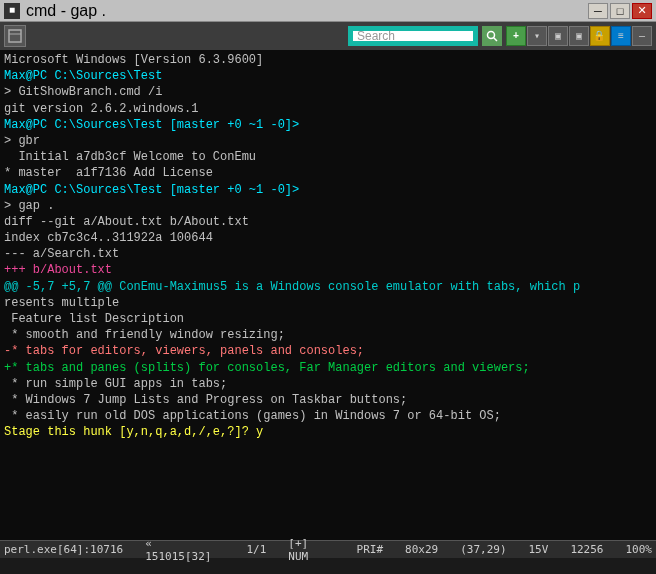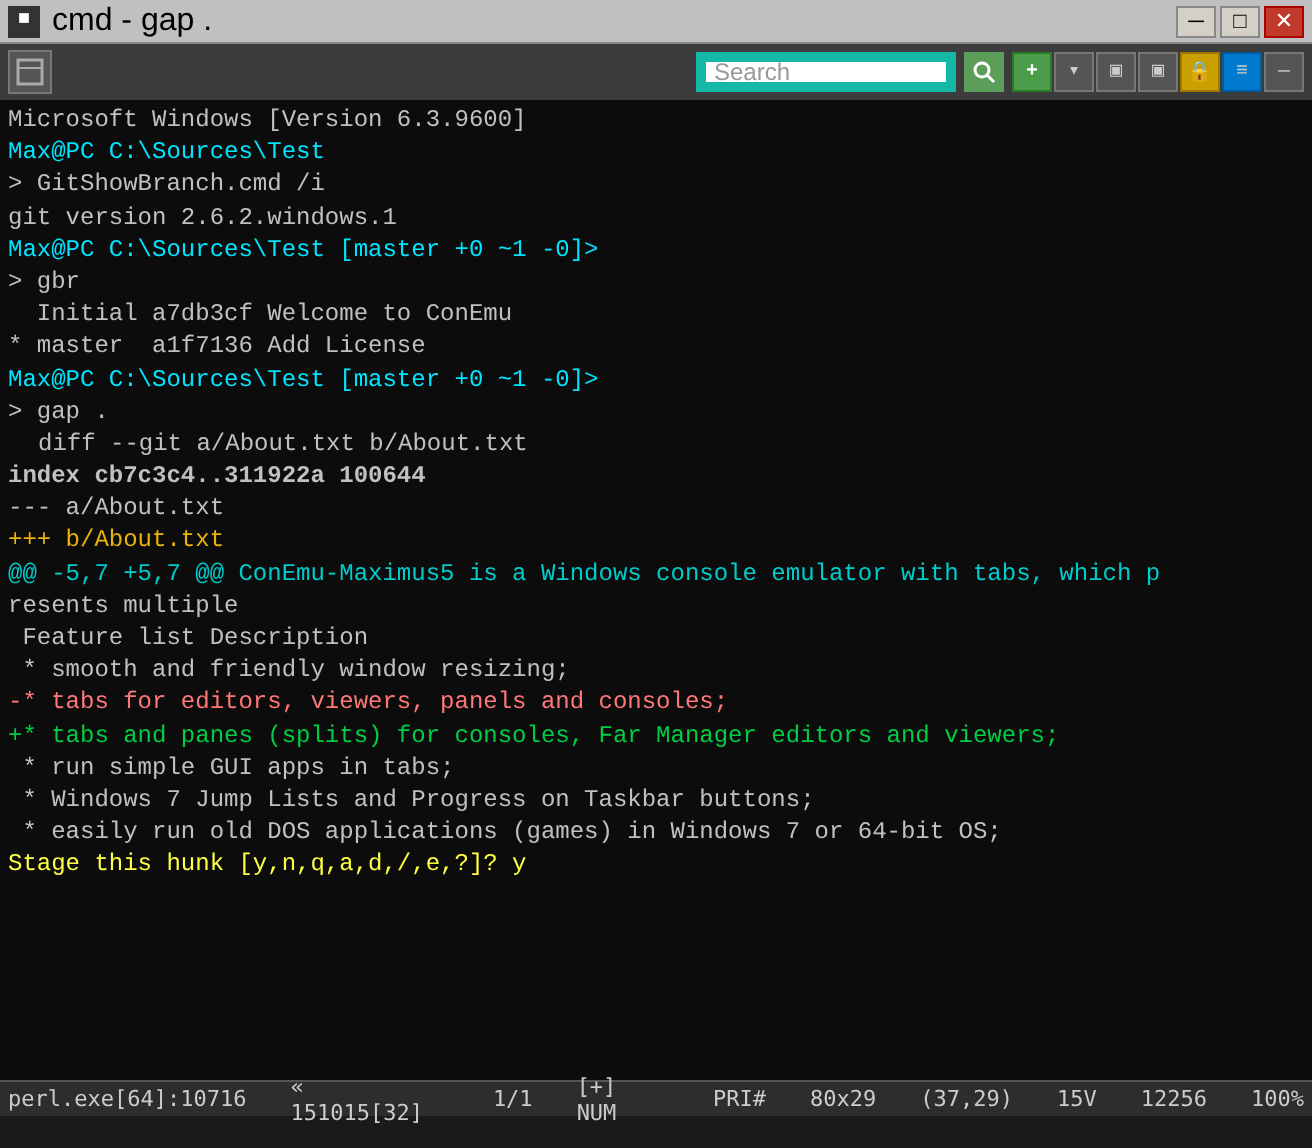--- a/index.html
+++ b/index.html
@@ -198,24 +198,24 @@
     <div class="line"><span style="color: rgb(192, 192, 192);">&gt; GitShowBranch.cmd /i</span></div>
     <div class="line"><span style="color: rgb(192, 192, 192);">git version 2.6.2.windows.1</span></div>
     <div class="line"></div>
     <div class="line"><span style="color: rgb(0, 229, 255);">Max@PC C:\Sources\Test [master +0 ~1 -0]&gt;</span></div>
     <div class="line"><span style="color: rgb(192, 192, 192);">&gt; gbr</span></div>
     <div class="line"><span style="color: rgb(192, 192, 192);">  Initial a7db3cf Welcome to ConEmu</span></div>
     <div class="line"><span style="color: rgb(192, 192, 192);">* master  a1f7136 Add License</span></div>
     <div class="line"></div>
     <div class="line"><span style="color: rgb(0, 229, 255);">Max@PC C:\Sources\Test [master +0 ~1 -0]&gt;</span></div>
     <div class="line"><span style="color: rgb(192, 192, 192);">&gt; gap .</span></div>
-    <div class="line"><span style="color: rgb(192, 192, 192); margin-left: 15px;">diff --git a/About.txt b/About.txt</span></div>
-    <div class="line"><span style="color: rgb(192, 192, 192); font-weight: bold;">index cb7c3c4..311922a 100644</span></div>
-    <div class="line"><span style="color: rgb(192, 192, 192);">--- a/About.txt</span></div>
-    <div class="line"><span style="color: #eab308;">+++ b/About.txt</span></div>
+    <div class="line"><span style="color: rgb(192, 192, 192);">diff --git a/About.txt b/About.txt</span></div>
+    <div class="line"><span style="color: rgb(192, 192, 192);">index cb7c3c4..311922a 100644</span></div>
+    <div class="line"><span style="color: rgb(192, 192, 192);">--- a/Search.txt</span></div>
+    <div class="line"><span style="color: #ec4899;">+++ b/About.txt</span></div>
     <div class="line"><span style="color: rgb(0, 204, 204);">@@ -5,7 +5,7 @@ ConEmu-Maximus5 is a Windows console emulator with tabs, which p</span></div>
     <div class="line"><span style="color: rgb(192, 192, 192); margin-top: 25px;">resents multiple</span></div>
     <div class="line"><span style="color: rgb(192, 192, 192);"> Feature list Description</span></div>
     <div class="line"></div>
     <div class="line"><span style="color: rgb(192, 192, 192);"> * smooth and friendly window resizing;</span></div>
     <div class="line"><span style="color: rgb(255, 119, 119);">-* tabs for editors, viewers, panels and consoles;</span></div>
     <div class="line"><span style="color: rgb(0, 204, 68);">+* tabs and panes (splits) for consoles, Far Manager editors and viewers;</span></div>
     <div class="line"><span style="color: rgb(192, 192, 192);"> * run simple GUI apps in tabs;</span></div>
     <div class="line"><span style="color: rgb(192, 192, 192);"> * Windows 7 Jump Lists and Progress on Taskbar buttons;</span></div>
     <div class="line"><span style="color: rgb(192, 192, 192);"> * easily run old DOS applications (games) in Windows 7 or 64-bit OS;</span></div>

